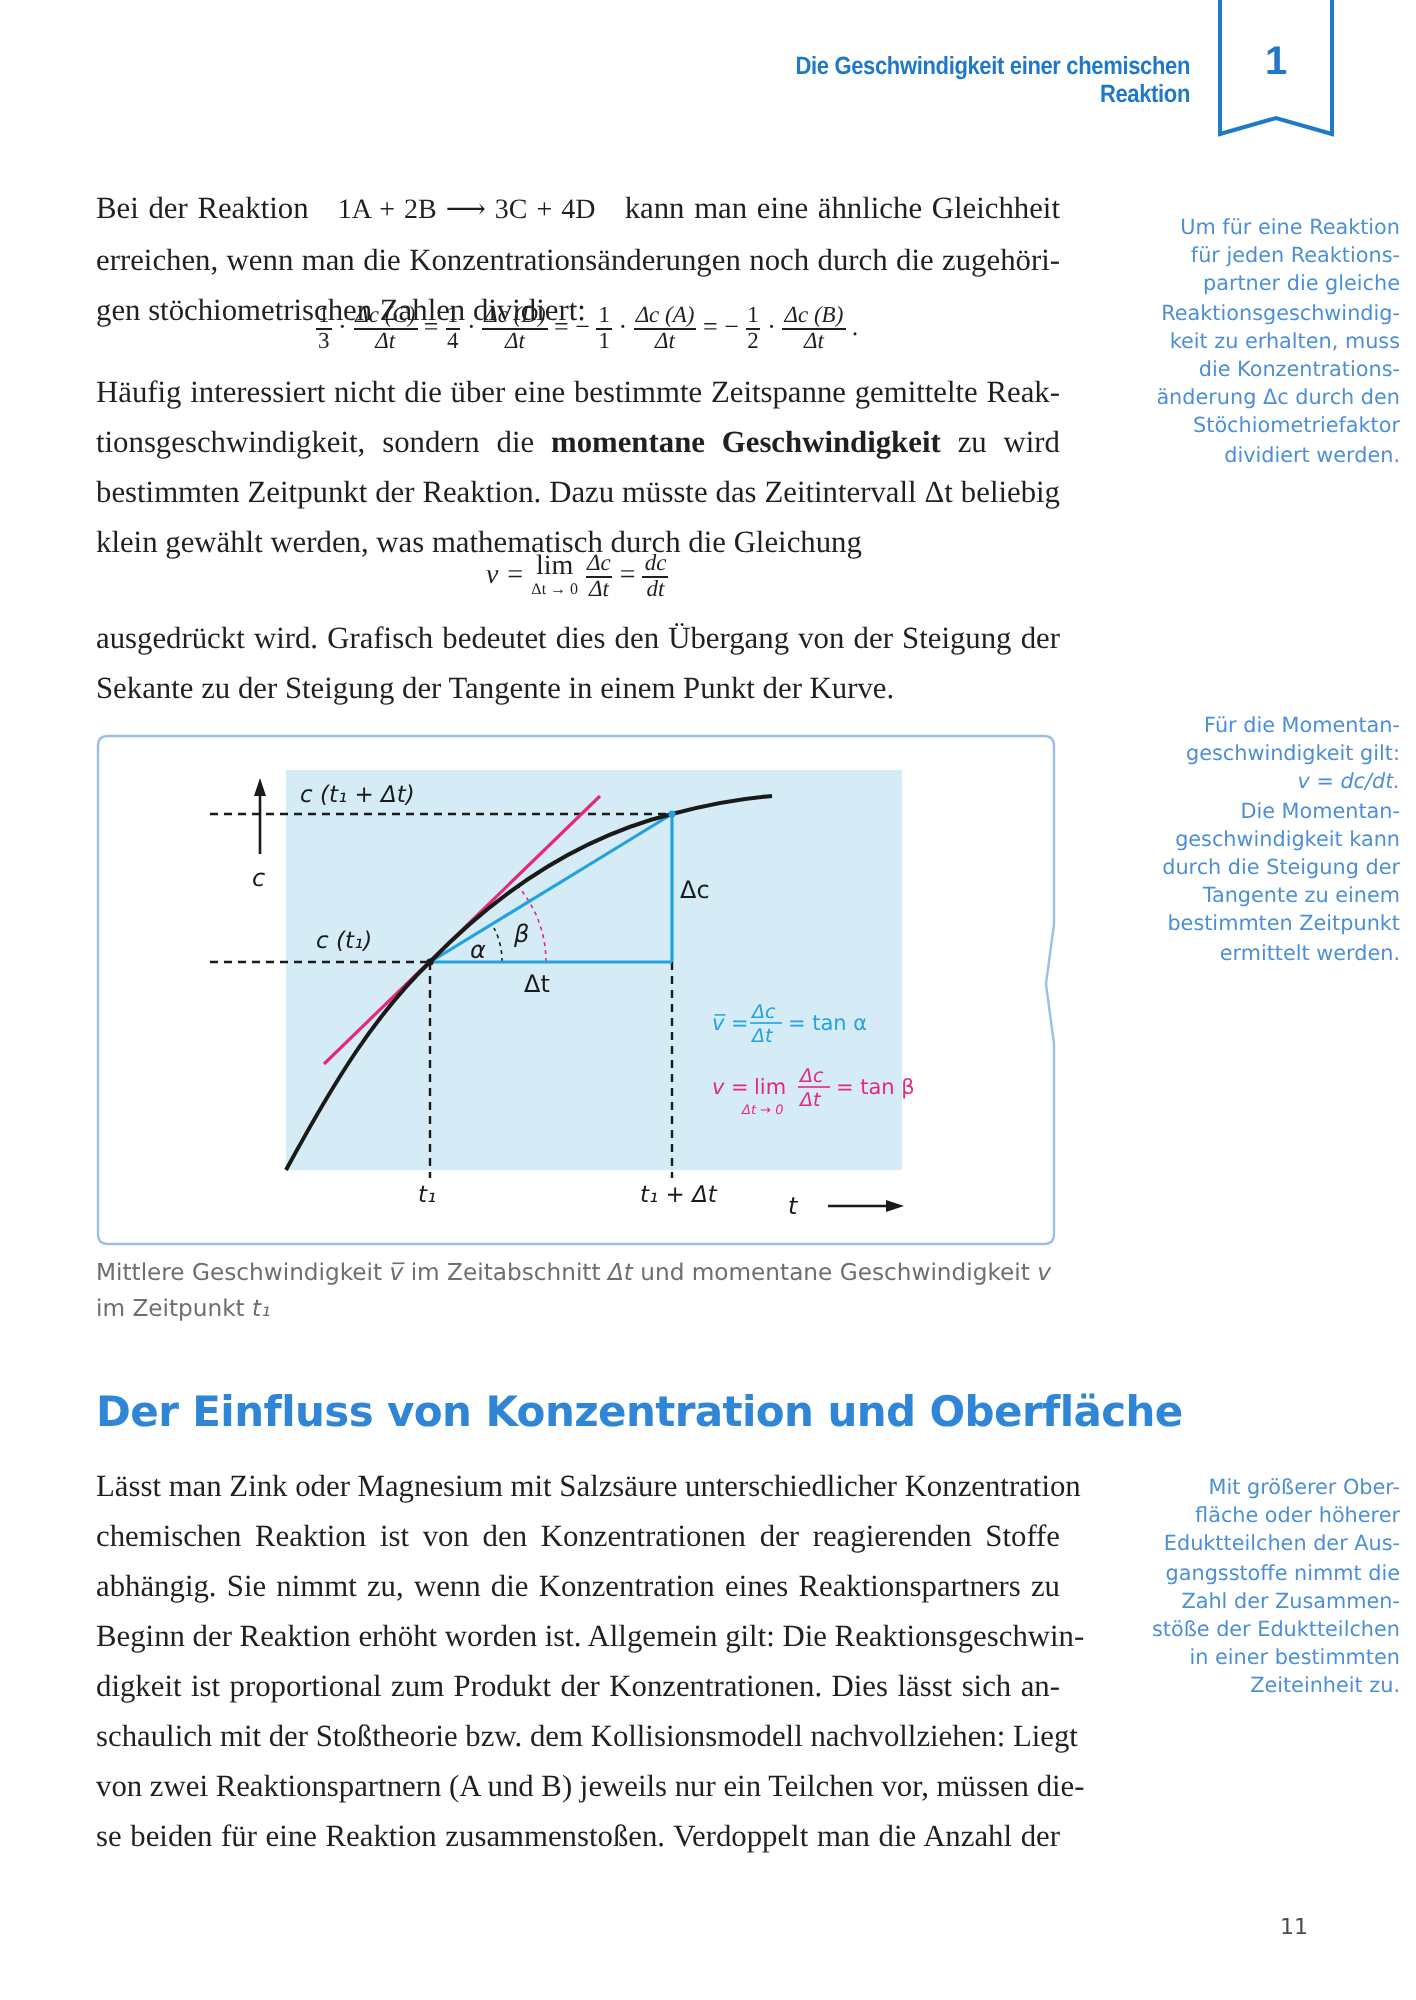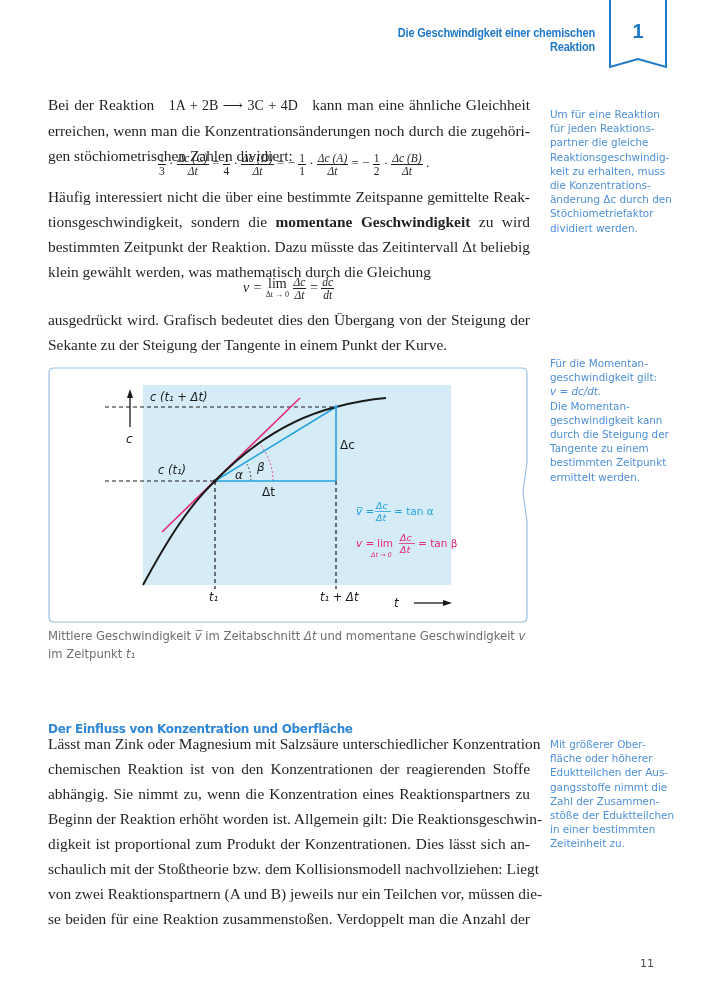--- a/index.html
+++ b/index.html
@@ -26,21 +26,21 @@
   }
   .body-text b { font-weight: bold; }
   .line { display: block; text-align: justify; text-align-last: justify; white-space: nowrap; }
   .line.last { text-align-last: left; }
 
   .margin-note {
     position: absolute; left: 550px; width: 150px;
     font-family: "DejaVu Sans", "Liberation Sans", sans-serif;
     font-size: 10.4px; line-height: 14.2px; color: #4d8fd6;
   }
-  .margin-note span { display: block; white-space: nowrap; }
+  .margin-note span { display: block; white-space: nowrap; text-align: right; }
 
   .formula {
     position: absolute; font-family: "Liberation Serif", "DejaVu Serif", serif;
     font-size: 13px; color: #231f20; white-space: nowrap;
   }
   .frac { display: inline-block; vertical-align: middle; text-align: center; font-size: 11.5px; line-height: 12px; }
   .frac .num { display: block; padding: 0 1px; border-bottom: 0.8px solid #231f20; }
   .frac .den { display: block; }
   .lim { display: inline-block; vertical-align: middle; text-align: center; line-height: 11px; }
   .lim .sub { display: block; font-size: 8px; }
@@ -53,21 +53,21 @@
   .caption {
     position: absolute; left: 48px; top: 627px; width: 480px;
     font-family: "DejaVu Sans", "Liberation Sans", sans-serif;
     font-size: 11.6px; line-height: 18px; color: #6d6e71;
   }
   .caption i { font-style: italic; }
 
   .section-heading {
     position: absolute; left: 48px; top: 694px;
     font-family: "DejaVu Sans", "Liberation Sans", sans-serif;
-    font-size: 12px; font-weight: bold; color: #2f86d6; letter-spacing: -0.3px; margin-top: 28px;
+    font-size: 21px; font-weight: bold; color: #2f86d6; letter-spacing: -0.3px;
   }
 
   .page-number {
     position: absolute; left: 640px; top: 957px;
     font-family: "DejaVu Sans", "Liberation Sans", sans-serif;
     font-size: 11px; color: #4a4a4a;
   }
 </style>
 </head>
 <body>

